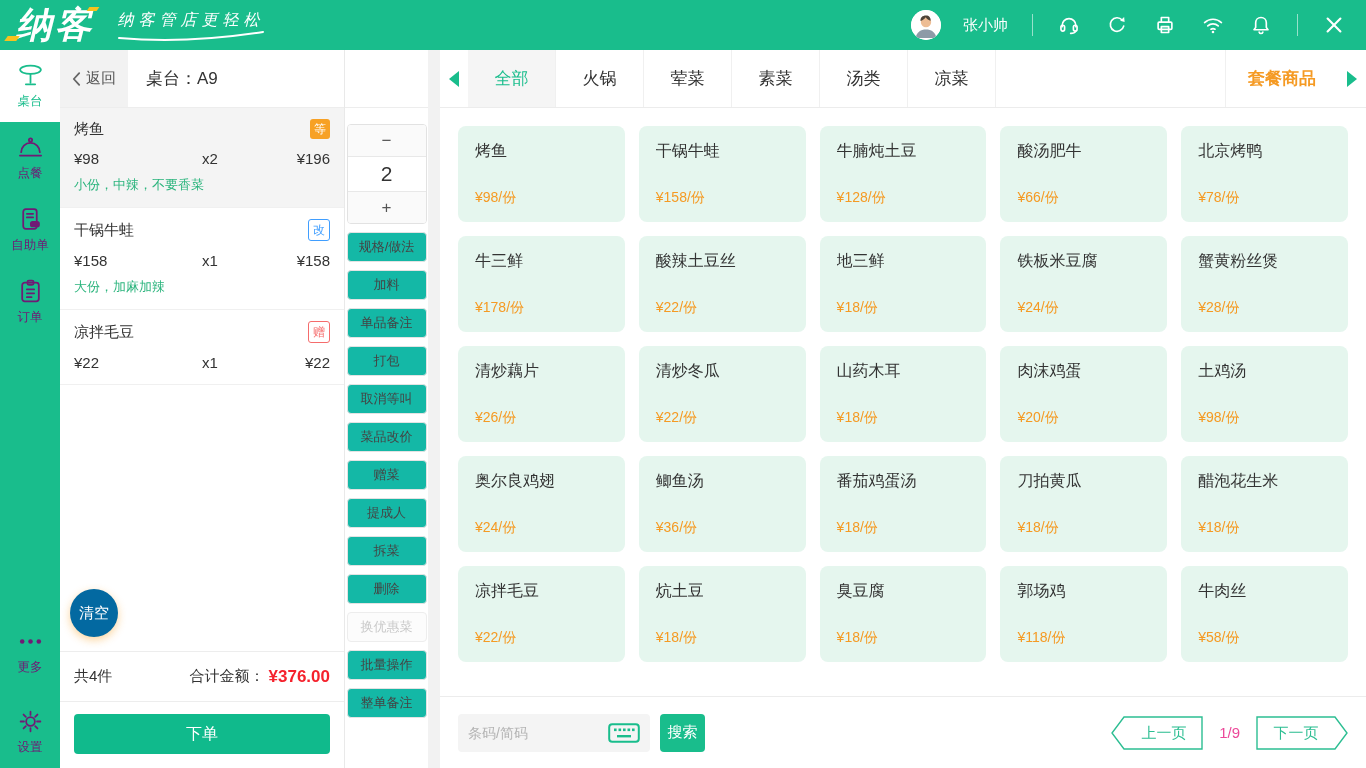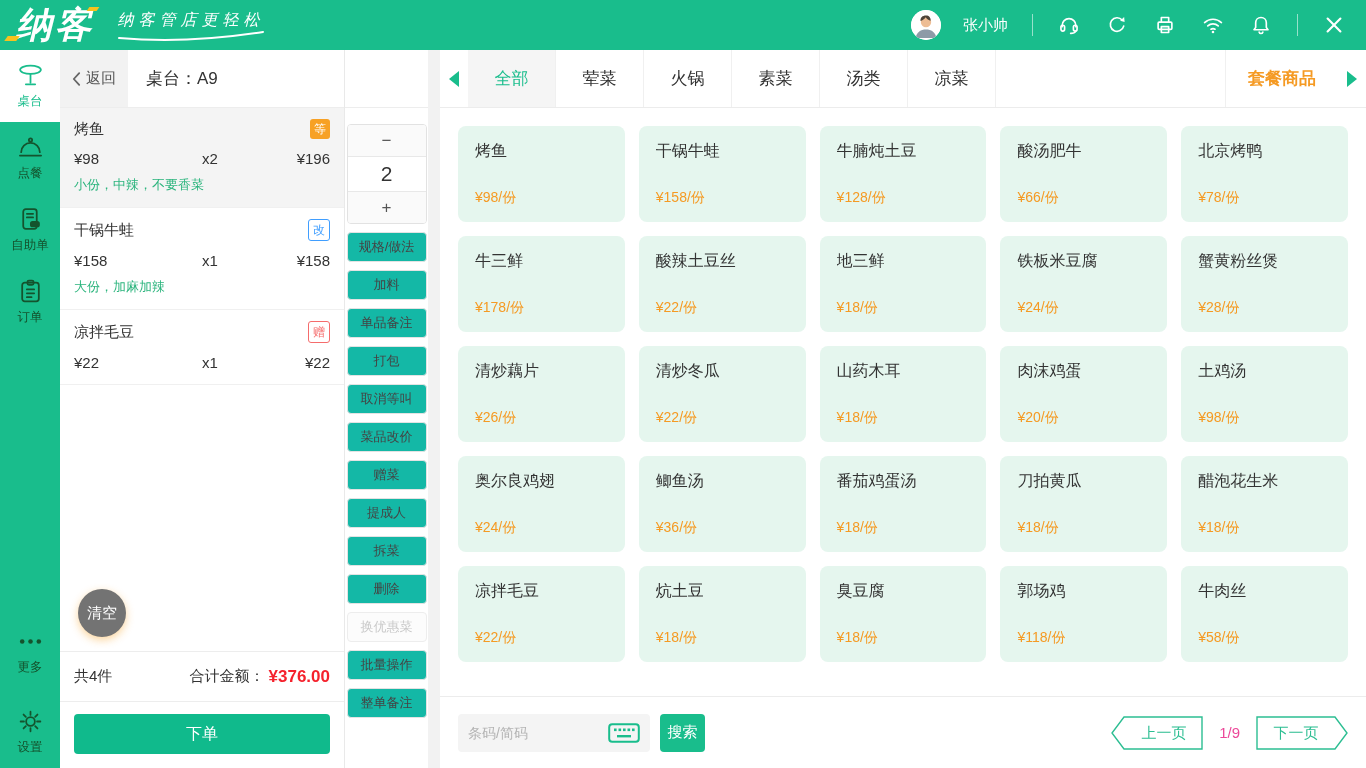--- a/index.html
+++ b/index.html
@@ -19,21 +19,21 @@
   .user-name { font-size:15px; }
   .v-div { width:1px; height:22px; background:rgba(255,255,255,.55); }
   .h-icon { width:24px; height:24px; display:flex; align-items:center; justify-content:center; cursor:pointer; }
   .h-icon svg { width:22px; height:22px; stroke:#fff; fill:none; stroke-width:1.8; stroke-linecap:round; stroke-linejoin:round; }
 
   
   .app { display:flex; height:718px; }
 
   
   .sidebar { width:60px; background:#19BD8C; display:flex; flex-direction:column; flex-shrink:0; }
-  .sb-item { height:72px; display:flex; flex-direction:column; align-items:center; justify-content:center; gap:4px; color:#14532d; cursor:pointer; }
+  .sb-item { height:72px; display:flex; flex-direction:column; align-items:center; justify-content:center; gap:4px; color:#701a75; cursor:pointer; }
   .sb-item.active { background:#fff; color:#19BD8C; }
   .sb-item svg { width:27px; height:27px; stroke:currentColor; fill:none; stroke-width:1.7; stroke-linecap:round; stroke-linejoin:round; }
   .sb-label { font-size:12.5px; }
   .sb-more { margin-top:auto; margin-bottom:8px; }
 
   
   .order-panel { width:285px; background:#fff; border-right:1px solid #e9e9e9; display:flex; flex-direction:column; flex-shrink:0; }
   .op-header { height:58px; border-bottom:1px solid #ededed; display:flex; align-items:center; flex-shrink:0; }
   .back-btn { width:68px; height:100%; background:#f2f2f2; display:flex; align-items:center; justify-content:center; gap:5px; color:#555; font-size:15px; cursor:pointer; }
   .back-btn svg { width:9px; height:16px; stroke:#666; stroke-width:2; fill:none; stroke-linecap:round; stroke-linejoin:round; }
@@ -44,21 +44,21 @@
   .oi-row1 { display:flex; justify-content:space-between; align-items:center; font-size:15px; color:#333; }
   .badge { font-size:12px; line-height:1; padding:4px 4px; border-radius:3px; }
   .badge-wait { background:#F7A125; color:#fff; }
   .badge-mod { border:1px solid #409EFF; color:#409EFF; background:#fff; }
   .badge-gift { border:1px solid #F56C6C; color:#F56C6C; background:#fff; }
   .oi-row2 { display:flex; align-items:center; margin-top:11px; font-size:15px; color:#333; }
   .oi-price { flex:1; }
   .oi-qty { width:62px; }
   .oi-total { width:66px; text-align:right; }
   .oi-note { margin-top:9px; font-size:13px; color:#2DB57E; }
-  .clear-btn { position:absolute; left:18px; bottom:14px; width:48px; height:48px; border-radius:50%; background:#737373; color:#fff; font-size:15px; border:none; display:flex; align-items:center; justify-content:center; cursor:pointer; box-shadow:0 3px 8px rgba(247,161,37,.45); font-family:Liberation Sans, sans-serif; }
+  .clear-btn { position:absolute; left:10px; bottom:14px; width:48px; height:48px; border-radius:50%; background:#0369a1; color:#fff; font-size:15px; border:none; display:flex; align-items:center; justify-content:center; cursor:pointer; box-shadow:0 3px 8px rgba(247,161,37,.45); font-family:Liberation Sans, sans-serif; }
   .op-summary { height:50px; border-top:1px solid #ededed; display:flex; align-items:center; padding:0 14px; font-size:15px; color:#333; flex-shrink:0; }
   .sum-label { margin-left:auto; }
   .sum-value { color:#F5222D; font-weight:bold; font-size:17px; margin-left:4px; }
   .op-submit { border-top:1px solid #ededed; padding:12px 14px 14px; flex-shrink:0; }
   .submit-btn { width:100%; height:40px; background:#10BA8C; color:#fff; font-size:16px; border:none; border-radius:4px; cursor:pointer; font-family:inherit; }
 
   
   .action-col { width:95px; background:#fff; border-right:12px solid #f2f2f2; display:flex; flex-direction:column; align-items:center; flex-shrink:0; }
   .action-col .ac-head { height:58px; width:100%; border-bottom:1px solid #ededed; margin-bottom:16px; }
   .stepper { width:80px; border:1px solid #e2e2e2; border-radius:4px; overflow:hidden; margin-bottom:8px; flex-shrink:0; }
@@ -301,22 +301,22 @@
         <div class="act-btn">整单备注</div>
       </div>
   </div>
 
   <div class="main">
     <div class="tabbar">
       <div class="tab-arrow">
           <div class="tri tri-left"></div>
         </div>
       <div class="tab active">全部</div>
+        <div class="tab">火锅</div>
         <div class="tab">荤菜</div>
-        <div class="tab">火锅</div>
         <div class="tab">素菜</div>
         <div class="tab">汤类</div>
         <div class="tab">凉菜</div>
         <div class="tab-spacer" id="tab-spacer"></div>
       <div class="tab-combo">套餐商品</div>
       <div class="tab-arrow">
           <div class="tri tri-right"></div>
         </div>
     </div>
 

